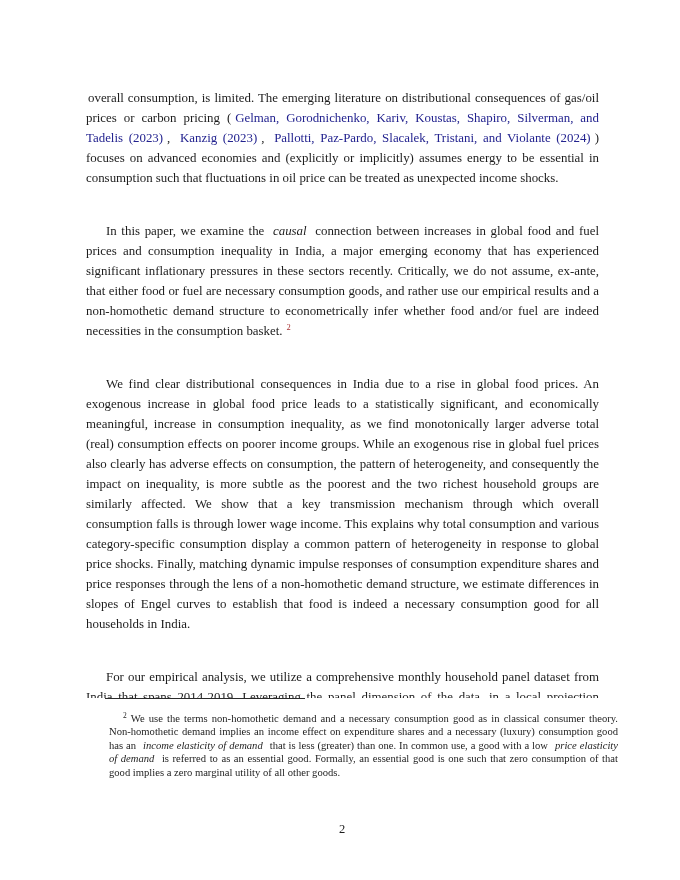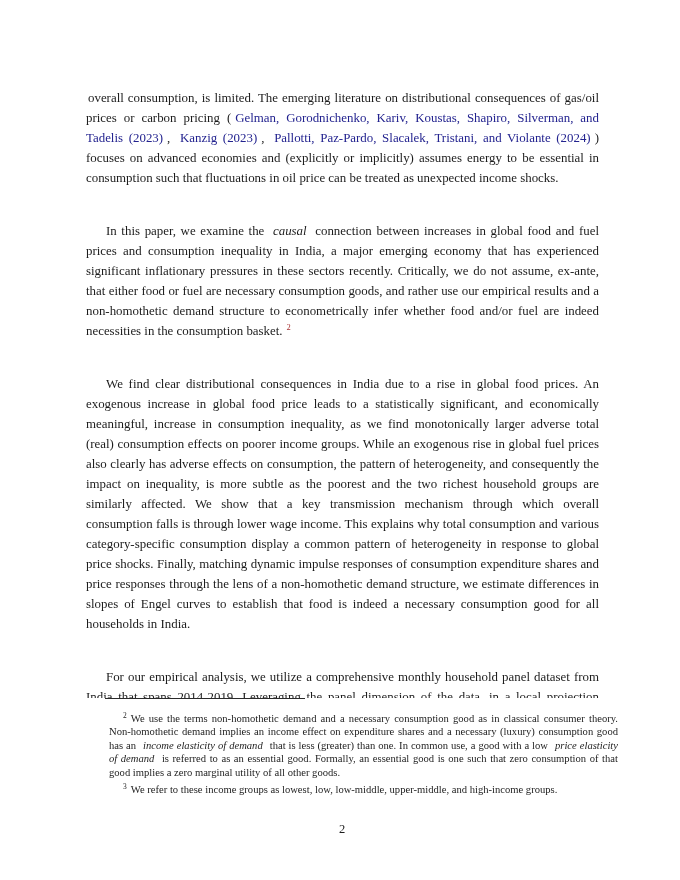--- a/index.html
+++ b/index.html
@@ -85,19 +85,18 @@
       <p class="para indent"><span>In this paper, we examine the </span><em>causal</em><span> connection between increases in global food and fuel prices and consumption inequality in India, a major emerging economy that has experienced significant inflationary pressures in these sectors recently. Critically, we do not assume, ex-ante, that either food or fuel are necessary consumption goods, and rather use our empirical results and a non-homothetic demand structure to econometrically infer whether food and/or fuel are indeed necessities in the consumption basket.</span><sup class="fnref">2</sup></p>
       <p class="para indent"><span>We find clear distributional consequences in India due to a rise in global food prices.  An exogenous increase in global food price leads to a statistically significant, and economically meaningful, increase in consumption inequality, as we find monotonically larger adverse total (real) consumption effects on poorer income groups.  While an exogenous rise in global fuel prices also clearly has adverse effects on consumption, the pattern of heterogeneity, and consequently the impact on inequality, is more subtle as the poorest and the two richest household groups are similarly affected. We show that a key transmission mechanism through which overall consumption falls is through lower wage income.  This explains why total consumption and various category-specific consumption display a common pattern of heterogeneity in response to global price shocks.  Finally, matching dynamic impulse responses of consumption expenditure shares and price responses through the lens of a non-homothetic demand structure, we estimate differences in slopes of Engel curves to establish that food is indeed a necessary consumption good for all households in India.</span></p>
       <p class="para indent"><span>For our empirical analysis, we utilize a comprehensive monthly household panel dataset from India that spans 2014-2019.  Leveraging the panel dimension of the data, in a local projection framework at the household level, we investigate whether the dynamic effects on (real) consumption of global oil and food price fluctuations differ along the income distribution.  Our analysis involves categorizing households into five income brackets and estimating interaction effects between these groups and the global price shocks.</span><sup class="fnref">3</sup></p>
       <p class="para indent"><span>To ensure a causal interpretation of our findings, we devise an consumption variable (IV)</span></p>
     </div>
 
   <div class="footnote-area">
     <div class="footnote-rule"></div>
     <div>
         <p class="footnote"><sup class="fnmark">2</sup><span>We use the terms non-homothetic demand and a necessary consumption good as in classical consumer theory. Non-homothetic demand implies an income effect on expenditure shares and a necessary (luxury) consumption good has an </span><em>income elasticity of demand</em><span> that is less (greater) than one. In common use, a good with a low </span><em>price elasticity of demand</em><span> is referred to as an essential good. Formally, an essential good is one such that zero consumption of that good implies a zero marginal utility of all other goods.</span></p>
-        <p class="footnote"><sup class="fnmark">3</sup><span>We refer to these income groups as lowest, low, low-middle, upper-middle, and high-income groups.</span></p>
       </div>
   </div>
 
   <div class="page-number">2</div>
 
 </div>
 
 </body></html>

